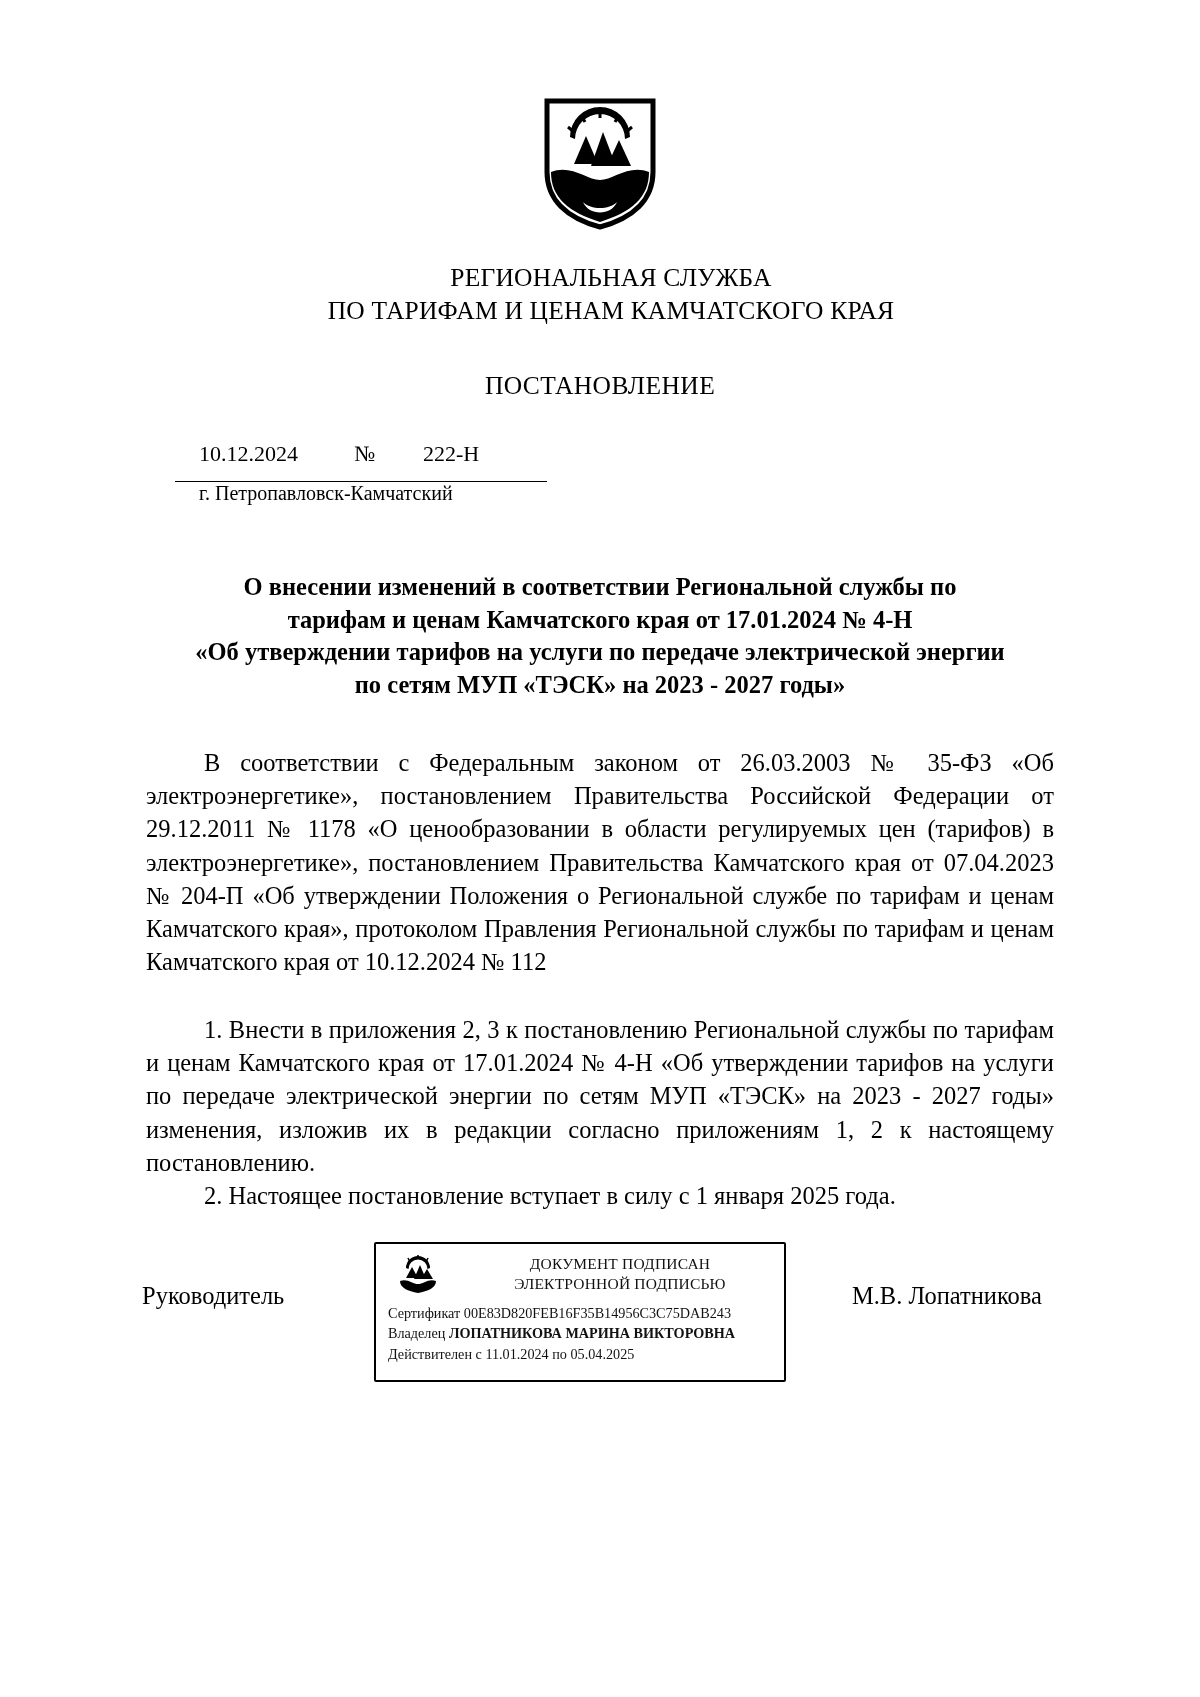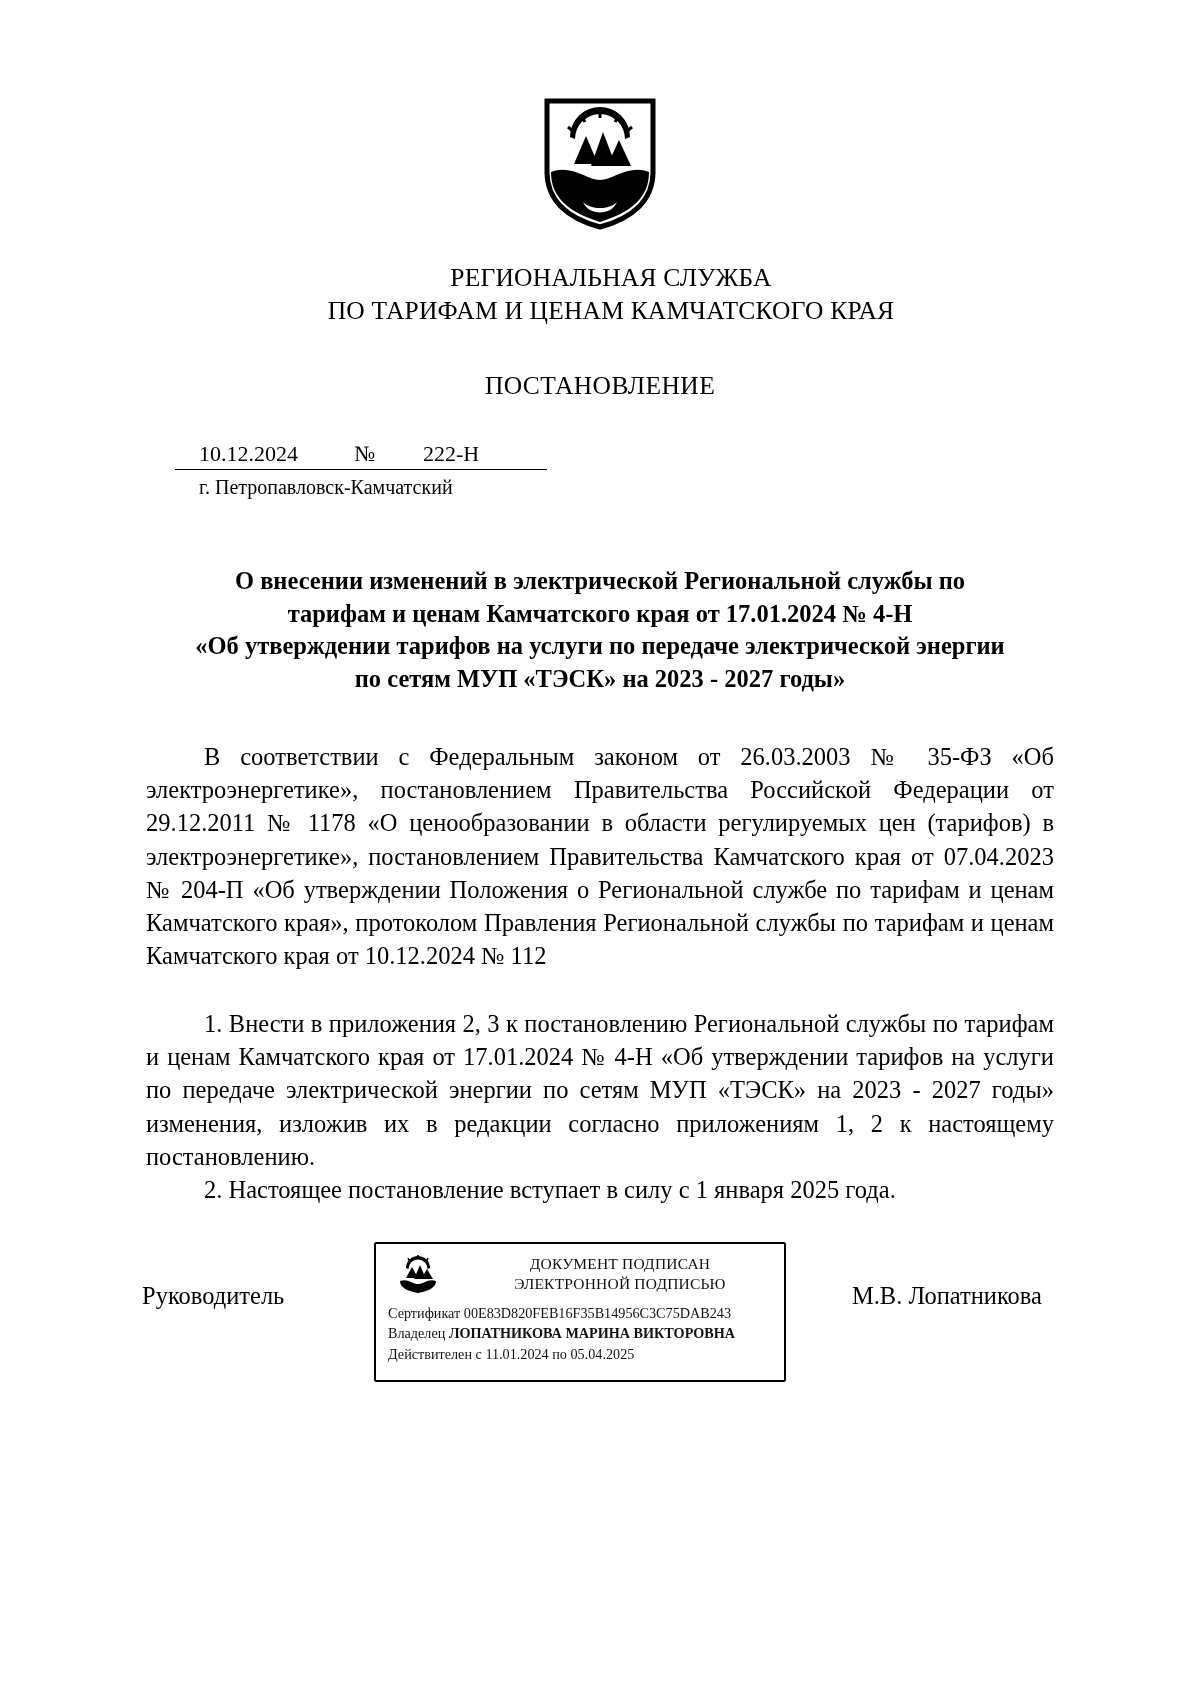--- a/index.html
+++ b/index.html
@@ -56,39 +56,39 @@
   
   .meta {
     margin-top: 40px;
     padding-left: 175px;
   }
   .meta-line {
     display: flex;
     align-items: flex-end;
     width: 372px;
     border-bottom: 1.6px solid #000;
-    padding-bottom: 2px;
+    padding-bottom: 14px;
   }
   .meta-date {
     font-size: 22px;
     padding-left: 24px;
   }
   .meta-no {
     font-size: 22px;
     padding-left: 56px;
   }
   .meta-num {
     font-size: 22px;
     padding-left: 48px;
     text-align: right;
   }
   .meta-city {
     font-size: 20px;
     padding-left: 24px;
-    margin-top: 6px;
+    margin-top: 0;
   }
 
   
   .title {
     margin: 66px auto 0 auto;
     width: 884px;
     text-align: center;
     font-weight: bold;
     font-size: 24.5px;
     line-height: 1.33;
@@ -221,21 +221,21 @@
   <div class="meta">
     <div class="meta-line">
       <span class="meta-date">10.12.2024</span>
       <span class="meta-no">№</span>
       <span class="meta-num">222-Н</span>
     </div>
     <div class="meta-city">г. Петропавловск-Камчатский</div>
   </div>
 
   <div class="title">
-    <div>О внесении изменений в электрической Региональной службы по</div>
+    <div>О внесении изменений в соответствии Региональной службы по</div>
     <div>тарифам и ценам Камчатского края от 17.01.2024 № 4-Н</div>
     <div>«Об утверждении тарифов на услуги по передаче электрической энергии</div>
     <div>по сетям МУП «ТЭСК» на 2023 - 2027 годы»</div>
   </div>
 
   <div class="body-block">
     <p class="p-gap">В соответствии с Федеральным законом от 26.03.2003 № 35-ФЗ «Об электроэнергетике», постановлением Правительства Российской Федерации от 29.12.2011 № 1178 «О ценообразовании в области регулируемых цен (тарифов) в электроэнергетике», постановлением Правительства Камчатского края от 07.04.2023 № 204-П «Об утверждении Положения о Региональной службе по тарифам и ценам Камчатского края», протоколом Правления Региональной службы по тарифам и ценам Камчатского края от 10.12.2024 № 112</p>
     <p class="p-gap">1. Внести в приложения 2, 3 к постановлению Региональной службы по тарифам и ценам Камчатского края от 17.01.2024 № 4-Н «Об утверждении тарифов на услуги по передаче электрической энергии по сетям МУП «ТЭСК» на 2023 - 2027 годы» изменения, изложив их в редакции согласно приложениям 1, 2 к настоящему постановлению.</p>
     <p>2. Настоящее постановление вступает в силу с 1 января 2025 года.</p>
   </div>

